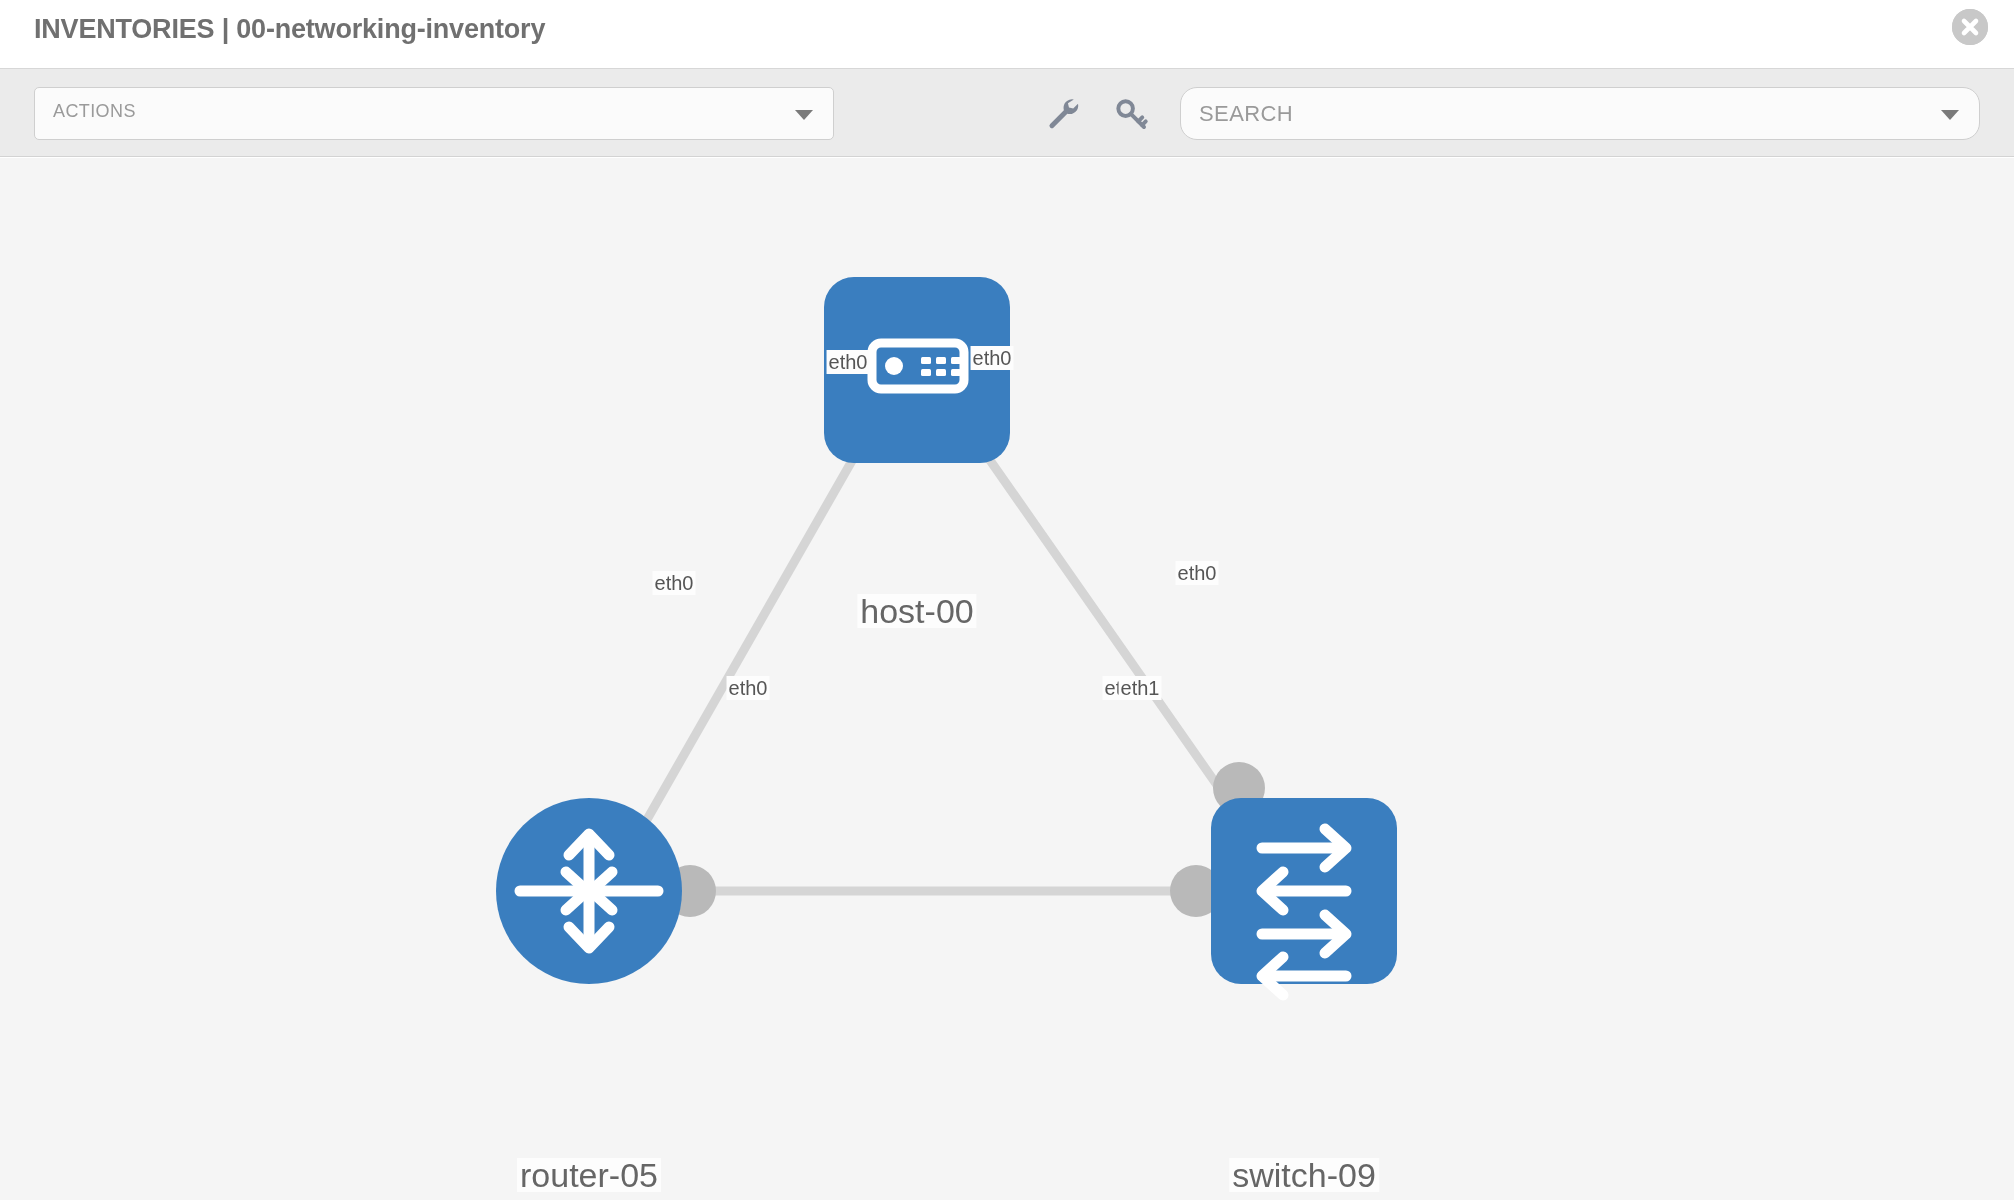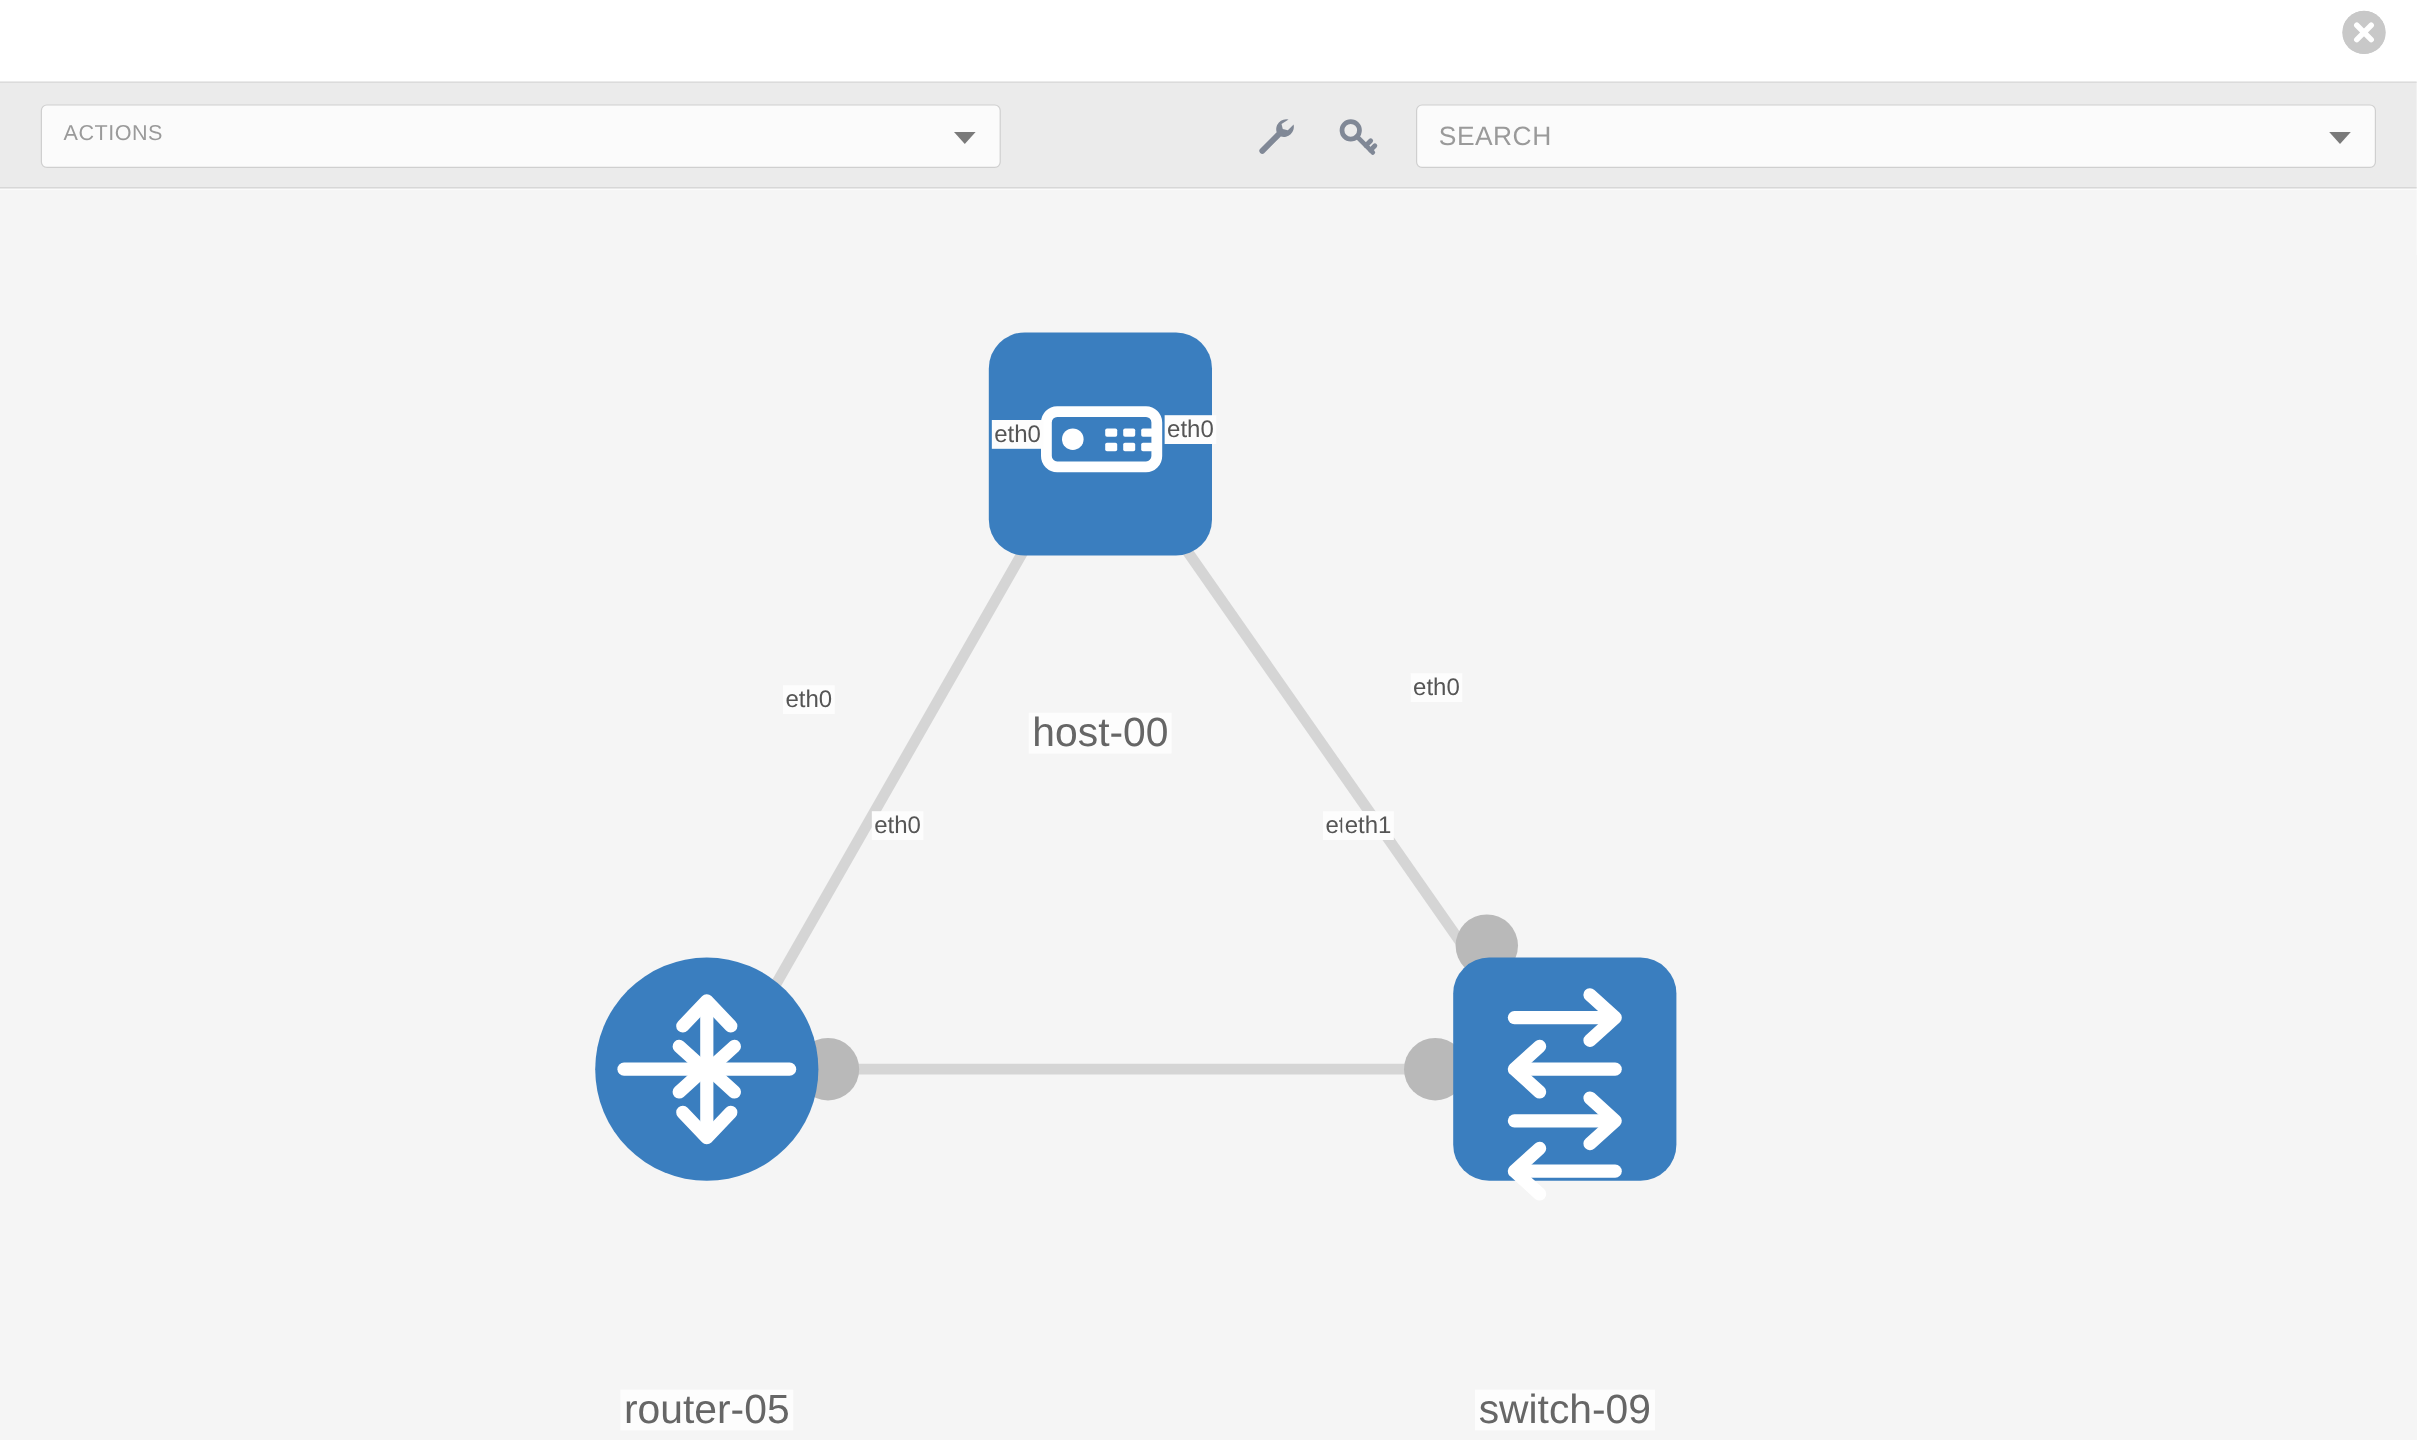--- a/index.html
+++ b/index.html
@@ -87,21 +87,21 @@
   .tool-icon.wrench { left: 1045px; }
   .tool-icon.key { left: 1112px; }
   .tool-icon svg { display: block; }
 
   .search-box {
     position: absolute;
     left: 1180px; top: 18px;
     width: 800px; height: 53px;
     background: #fbfbfb;
     border: 1px solid #cfcfcf;
-    border-radius: 5px;
+    border-radius: 17px;
     cursor: text;
   }
   .search-box .label {
     position: absolute;
     left: 18px; top: 13px;
     font-size: 22px;
     color: #9a9a9a;
     letter-spacing: 0.4px;
   }
 
@@ -140,20 +140,21 @@
     white-space: nowrap;
     transform: translateX(-50%);
   }
 </style>
 </head>
 <body>
 
 <div id="app">
 
   <div class="header">
+    <div class="header-title">INVENTORIES | 00-networking-inventory</div>
     <div class="close-btn">
       <svg width="36" height="36" viewBox="0 0 36 36" aria-hidden="true">
         <circle cx="18" cy="18" r="18" fill="#c8c8c8"></circle>
         <path d="M12 12 L24 24 M24 12 L12 24" stroke="#ffffff" stroke-width="4.6" stroke-linecap="round"></path>
       </svg>
     </div>
   </div>
 
   <div class="toolbar">
 

